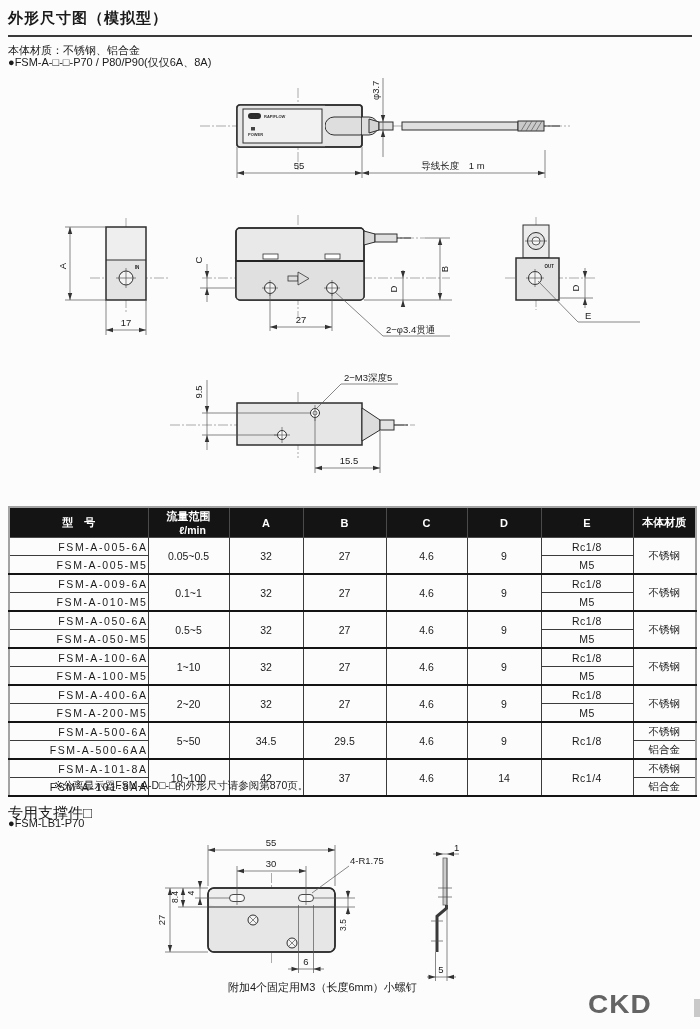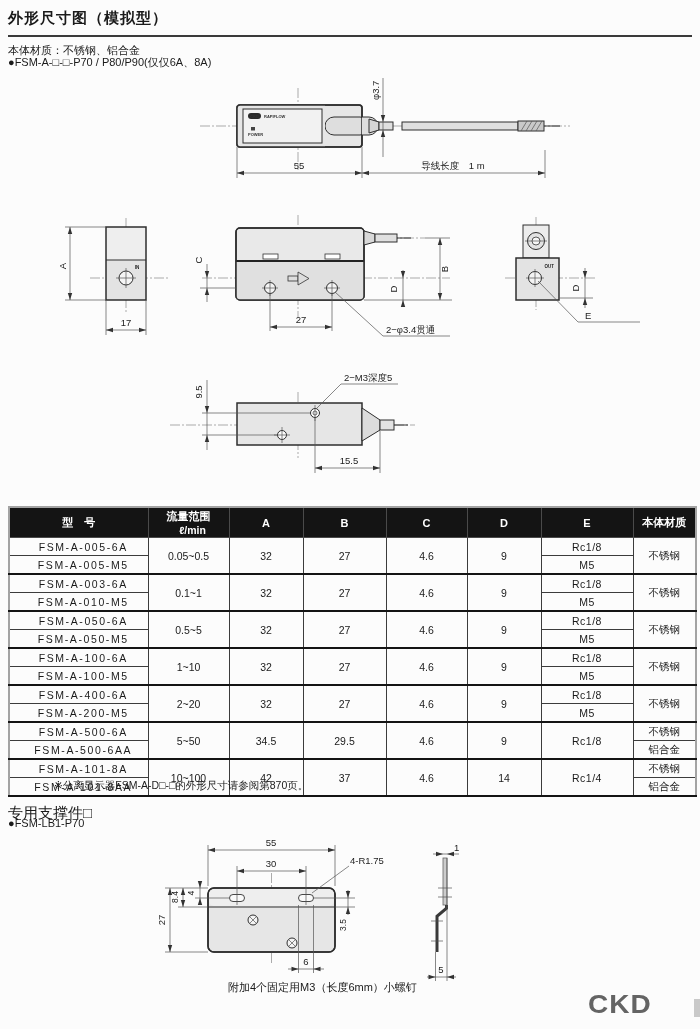--- a/index.html
+++ b/index.html
@@ -15,21 +15,21 @@
   .caption{position:absolute;left:228px;top:980px;font-size:11px;}
   .ckd-logo{position:absolute;left:588px;top:989px;font-size:28px;font-weight:800;color:#646464;letter-spacing:1px;transform:scaleY(.92);}
   .edge-mark{position:absolute;left:694px;top:999px;width:6px;height:18px;background:#c9c9c9;}
 
   .dims-table{position:absolute;left:8px;top:506px;width:687px;border-collapse:collapse;border:2px solid #a3a3a3;table-layout:fixed;}
   .dims-table th{background:#141414;color:#fff;font-size:11px;font-weight:bold;border:1px solid #4a4a4a;height:29px;padding:0;}
   .dims-table th .unit{font-weight:bold;font-size:10.5px;padding-left:8px;}
   .dims-table td{border:1px solid #3c3c3c;font-size:10.5px;height:15px;text-align:center;padding:1px 0;}
   .dims-table tr.group-end td{border-bottom:2px solid #141414;}
   .dims-table td[rowspan]{border-bottom-width:2px;border-bottom-color:#141414;}
-  .dims-table td.model{text-align:center;padding-left:9px;letter-spacing:1.6px;}
+  .dims-table td.model{text-align:right;padding-left:9px;letter-spacing:1.6px;}
   .dims-table td.e-cell{letter-spacing:.5px;}
 
   svg{position:absolute;overflow:visible;}
   .cl{stroke:#888;stroke-width:.7;stroke-dasharray:10 2 2 2;fill:none;}
   .thin{stroke:#555;stroke-width:.7;fill:none;}
   .body-o{stroke:#2e2e2e;stroke-width:1.5;}
   .body-i{stroke:#2e2e2e;stroke-width:1;}
   .arw{fill:#333;stroke:none;}
   text.dim{font-size:9.5px;fill:#222;font-family:"Liberation Sans","DejaVu Sans",sans-serif;}
   text.dimsm{font-size:8.5px;fill:#222;}
@@ -273,21 +273,21 @@
           <td class="c" rowspan="2">4.6</td>
           <td class="d" rowspan="2">9</td>
           <td class="e-cell">Rc1/8</td>
           <td class="material" rowspan="2">不锈钢</td>
         </tr>
         <tr class="group-end">
           <td class="model">FSM-A-005-M5</td>
           <td class="e-cell">M5</td>
         </tr>
         <tr>
-          <td class="model">FSM-A-003-6A</td>
+          <td class="model">FSM-A-009-6A</td>
           <td class="flow" rowspan="2">0.1~1</td>
           <td class="a" rowspan="2">32</td>
           <td class="b" rowspan="2">27</td>
           <td class="c" rowspan="2">4.6</td>
           <td class="d" rowspan="2">9</td>
           <td class="e-cell">Rc1/8</td>
           <td class="material" rowspan="2">不锈钢</td>
         </tr>
         <tr class="group-end">
           <td class="model">FSM-A-010-M5</td>

